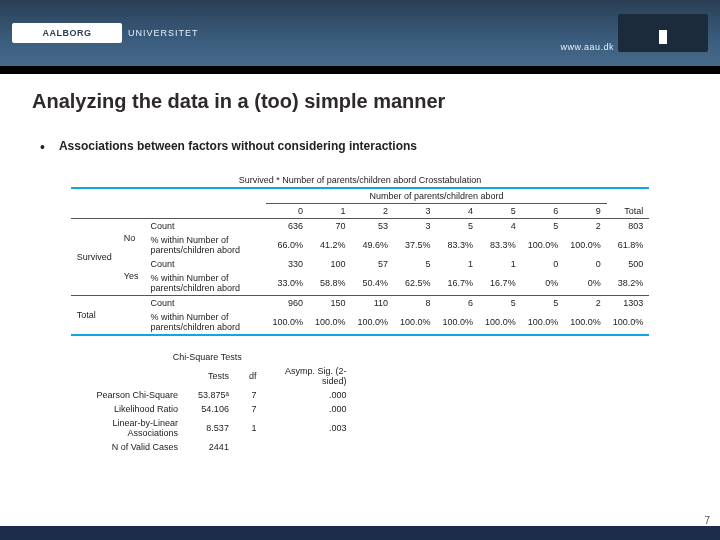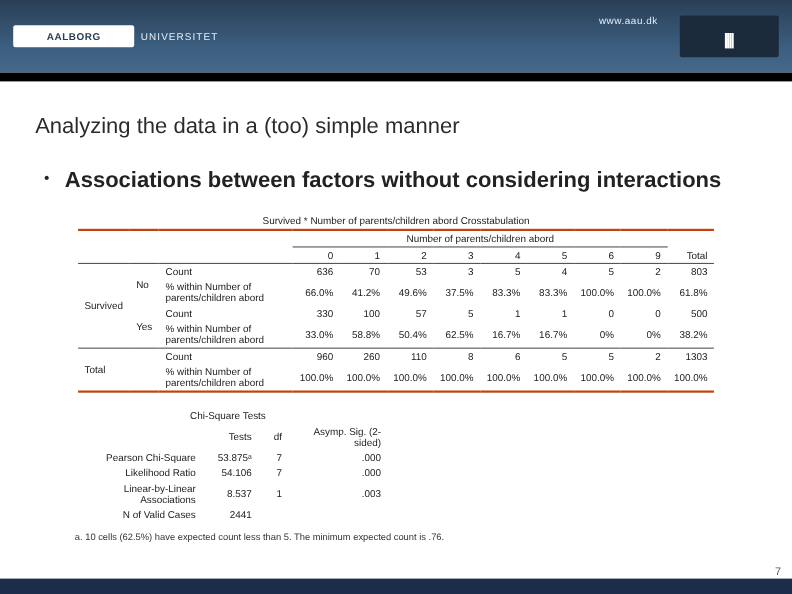--- a/index.html
+++ b/index.html
@@ -1,35 +1,35 @@
 <!DOCTYPE html>
 <html><head>
 <meta charset="utf-8">
 <style>
   html,body{margin:0;padding:0;font-family:Arial,Helvetica,sans-serif;color:#222;background:#fff;}
   .page{width:720px;height:540px;box-sizing:border-box;position:relative;overflow:hidden;}
   .banner{height:66px;background:linear-gradient(to bottom,#2a3f55 0%,#3a5c7d 60%,#47698a 100%);display:flex;align-items:center;justify-content:space-between;padding:0 12px;}
   .logo-block{display:flex;align-items:center;gap:6px;}
   .logo-mark{width:110px;height:20px;background:#fff;display:flex;align-items:center;justify-content:center;font-size:9px;font-weight:bold;color:#2a3f55;letter-spacing:0.5px;border-radius:2px;}
   .logo-uni{font-size:9px;color:#e5eef7;letter-spacing:1px;}
-  .banner-right{display:flex;align-items:flex-start;gap:20px;}
+  .banner-right{display:flex;align-items:flex-end;gap:4px;}
   .ship{width:90px;height:38px;background:#1c2b3b;border-radius:2px;position:relative;display:flex;align-items:flex-end;justify-content:center;}
   .ship-mast{width:2px;height:14px;background:#fff;margin-bottom:8px;}
   .url{font-size:9px;color:#e5eef7;letter-spacing:0.5px;}
   .blackbar{height:8px;background:#000;}
   .content{padding:16px 32px 0 32px;}
-  h1.title{font-size:20px;font-weight:normal;color:#2e2a29;margin:14px 0 26px 0;}
+  h1.title{font-size:20px;font-weight:bold;color:#2e2a29;margin:0 0 26px 0;}
   .bullet-row{display:flex;gap:14px;margin:0 0 18px 0;padding-left:8px;}
   .bullet-dot{font-size:14px;}
-  .bullet-text{font-size:20px;font-weight:bold;}
+  .bullet-text{font-size:12px;font-weight:bold;}
   .tbl{font-size:9px;border-collapse:collapse;margin:0 auto 10px auto;}
   .tbl td,.tbl th{padding:2px 6px;text-align:right;white-space:nowrap;}
   .tbl .lbl{text-align:left;}
   .tbl .hbar{border-top:1px solid #555;}
-  .tbl .hbar2{border-top:2px solid #c2410c;}
+  .tbl .hbar2{border-top:2px solid #0ea5e9;}
   .tbl .caption{text-align:center;font-weight:normal;}
   .tbl2{font-size:9px;border-collapse:collapse;margin:0 0 4px 26px;}
   .tbl2 td,.tbl2 th{padding:2px 10px;text-align:right;white-space:nowrap;}
   .tbl2 .lbl{text-align:right;}
   .footnote{font-size:8.5px;color:#333;margin-left:36px;}
   .footer{position:absolute;left:0;right:0;bottom:0;height:14px;background:#1b2d48;}
   .pagenum{position:absolute;right:10px;bottom:14px;font-size:10px;color:#555;}
 </style>
 </head>
 <body>
@@ -131,21 +131,21 @@
             <td>16.7%</td>
             <td>16.7%</td>
             <td>0%</td>
             <td>0%</td>
             <td>38.2%</td>
       </tr>
       <tr class="hbar">
         <td class="lbl" colspan="2" rowspan="2">Total</td>
         <td class="lbl">Count</td>
         <td>960</td>
-            <td>260</td>
+            <td>150</td>
             <td>110</td>
             <td>8</td>
             <td>6</td>
             <td>5</td>
             <td>5</td>
             <td>2</td>
             <td>1303</td>
       </tr>
       <tr>
         <td class="lbl" style="max-width:110px;white-space:normal;">% within Number of parents/children abord</td>
@@ -198,18 +198,17 @@
         <td class="lbl">N of Valid Cases</td>
         <td>2441</td>
         <td></td>
         <td></td>
       </tr>
       <tr class="hbar">
             <td colspan="4"></td>
           </tr>
     </tbody>
       </table>
-    <div class="footnote">a. 10 cells (62.5%) have expected count less than 5. The minimum expected count is .76.</div>
   </div>
 
   <div class="pagenum">7</div>
   <div class="footer"></div>
 </div>
 
 </body></html>

